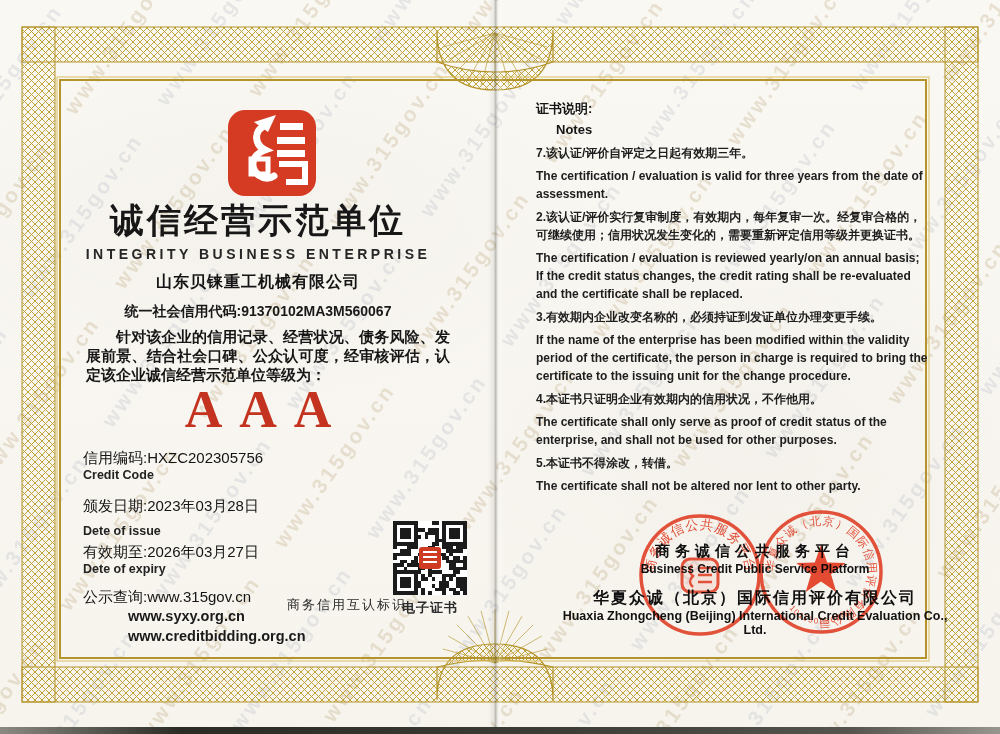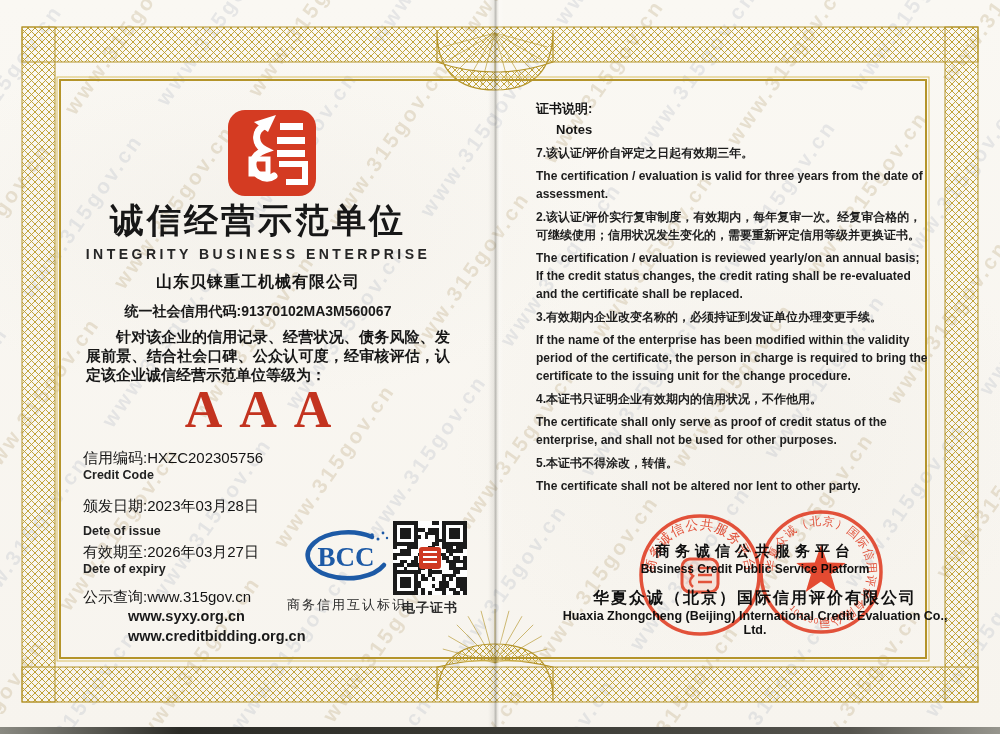--- a/index.html
+++ b/index.html
@@ -163,30 +163,20 @@
     <div class="abs fld-en" style="top:388px">Credit Code</div>
     <div class="abs fld-cn" style="top:417px">颁发日期:2023年03月28日</div>
     <div class="abs fld-en" style="top:444px">Dete of issue</div>
     <div class="abs fld-cn" style="top:463px">有效期至:2026年03月27日</div>
     <div class="abs fld-en" style="top:482px">Dete of expiry</div>
 
     <div class="abs fld-cn" style="top:508px">公示查询:www.315gov.cn</div>
     <div class="abs url" style="top:528px">www.syxy.org.cn</div>
     <div class="abs url" style="top:548px">www.creditbidding.org.cn</div>
 
-    <div id="bcc-wrap" class="abs">
-      <svg width="92" height="58" viewBox="0 0 92 58">
-        <path d="M72,9 A40,23 0 1 0 84,37" fill="none" stroke="#1d5aa6" stroke-width="4.5" stroke-linecap="round"></path>
-        <circle cx="72" cy="7" r="1.8" fill="#1d5aa6"></circle>
-          <circle cx="78" cy="11" r="1.5" fill="#1d5aa6"></circle>
-        <circle cx="83" cy="5" r="1.4" fill="#1d5aa6"></circle>
-          <circle cx="87" cy="10" r="1.2" fill="#1d5aa6"></circle>
-        <text x="46" y="38" text-anchor="middle" font-family="Liberation Serif, DejaVu Serif, serif" font-size="27" font-weight="bold" fill="#1d5aa6">BCC</text>
-      </svg>
-    </div>
     <div id="bcc-label" class="abs">商务信用互认标识</div>
 
     <div id="qr-wrap" class="abs">
       <svg id="qr-svg" width="74" height="74" viewBox="0 0 21 21" shape-rendering="crispEdges">
         <rect x="0" y="0" width="21" height="21" fill="#fff"></rect>
         <g id="qr-cells" fill="#1b1b1b">
             <rect x="11" y="0" width="1" height="1"></rect>
             <rect x="12" y="0" width="1" height="1"></rect>
             <rect x="7" y="2" width="1" height="1"></rect>
             <rect x="8" y="2" width="1" height="1"></rect>

